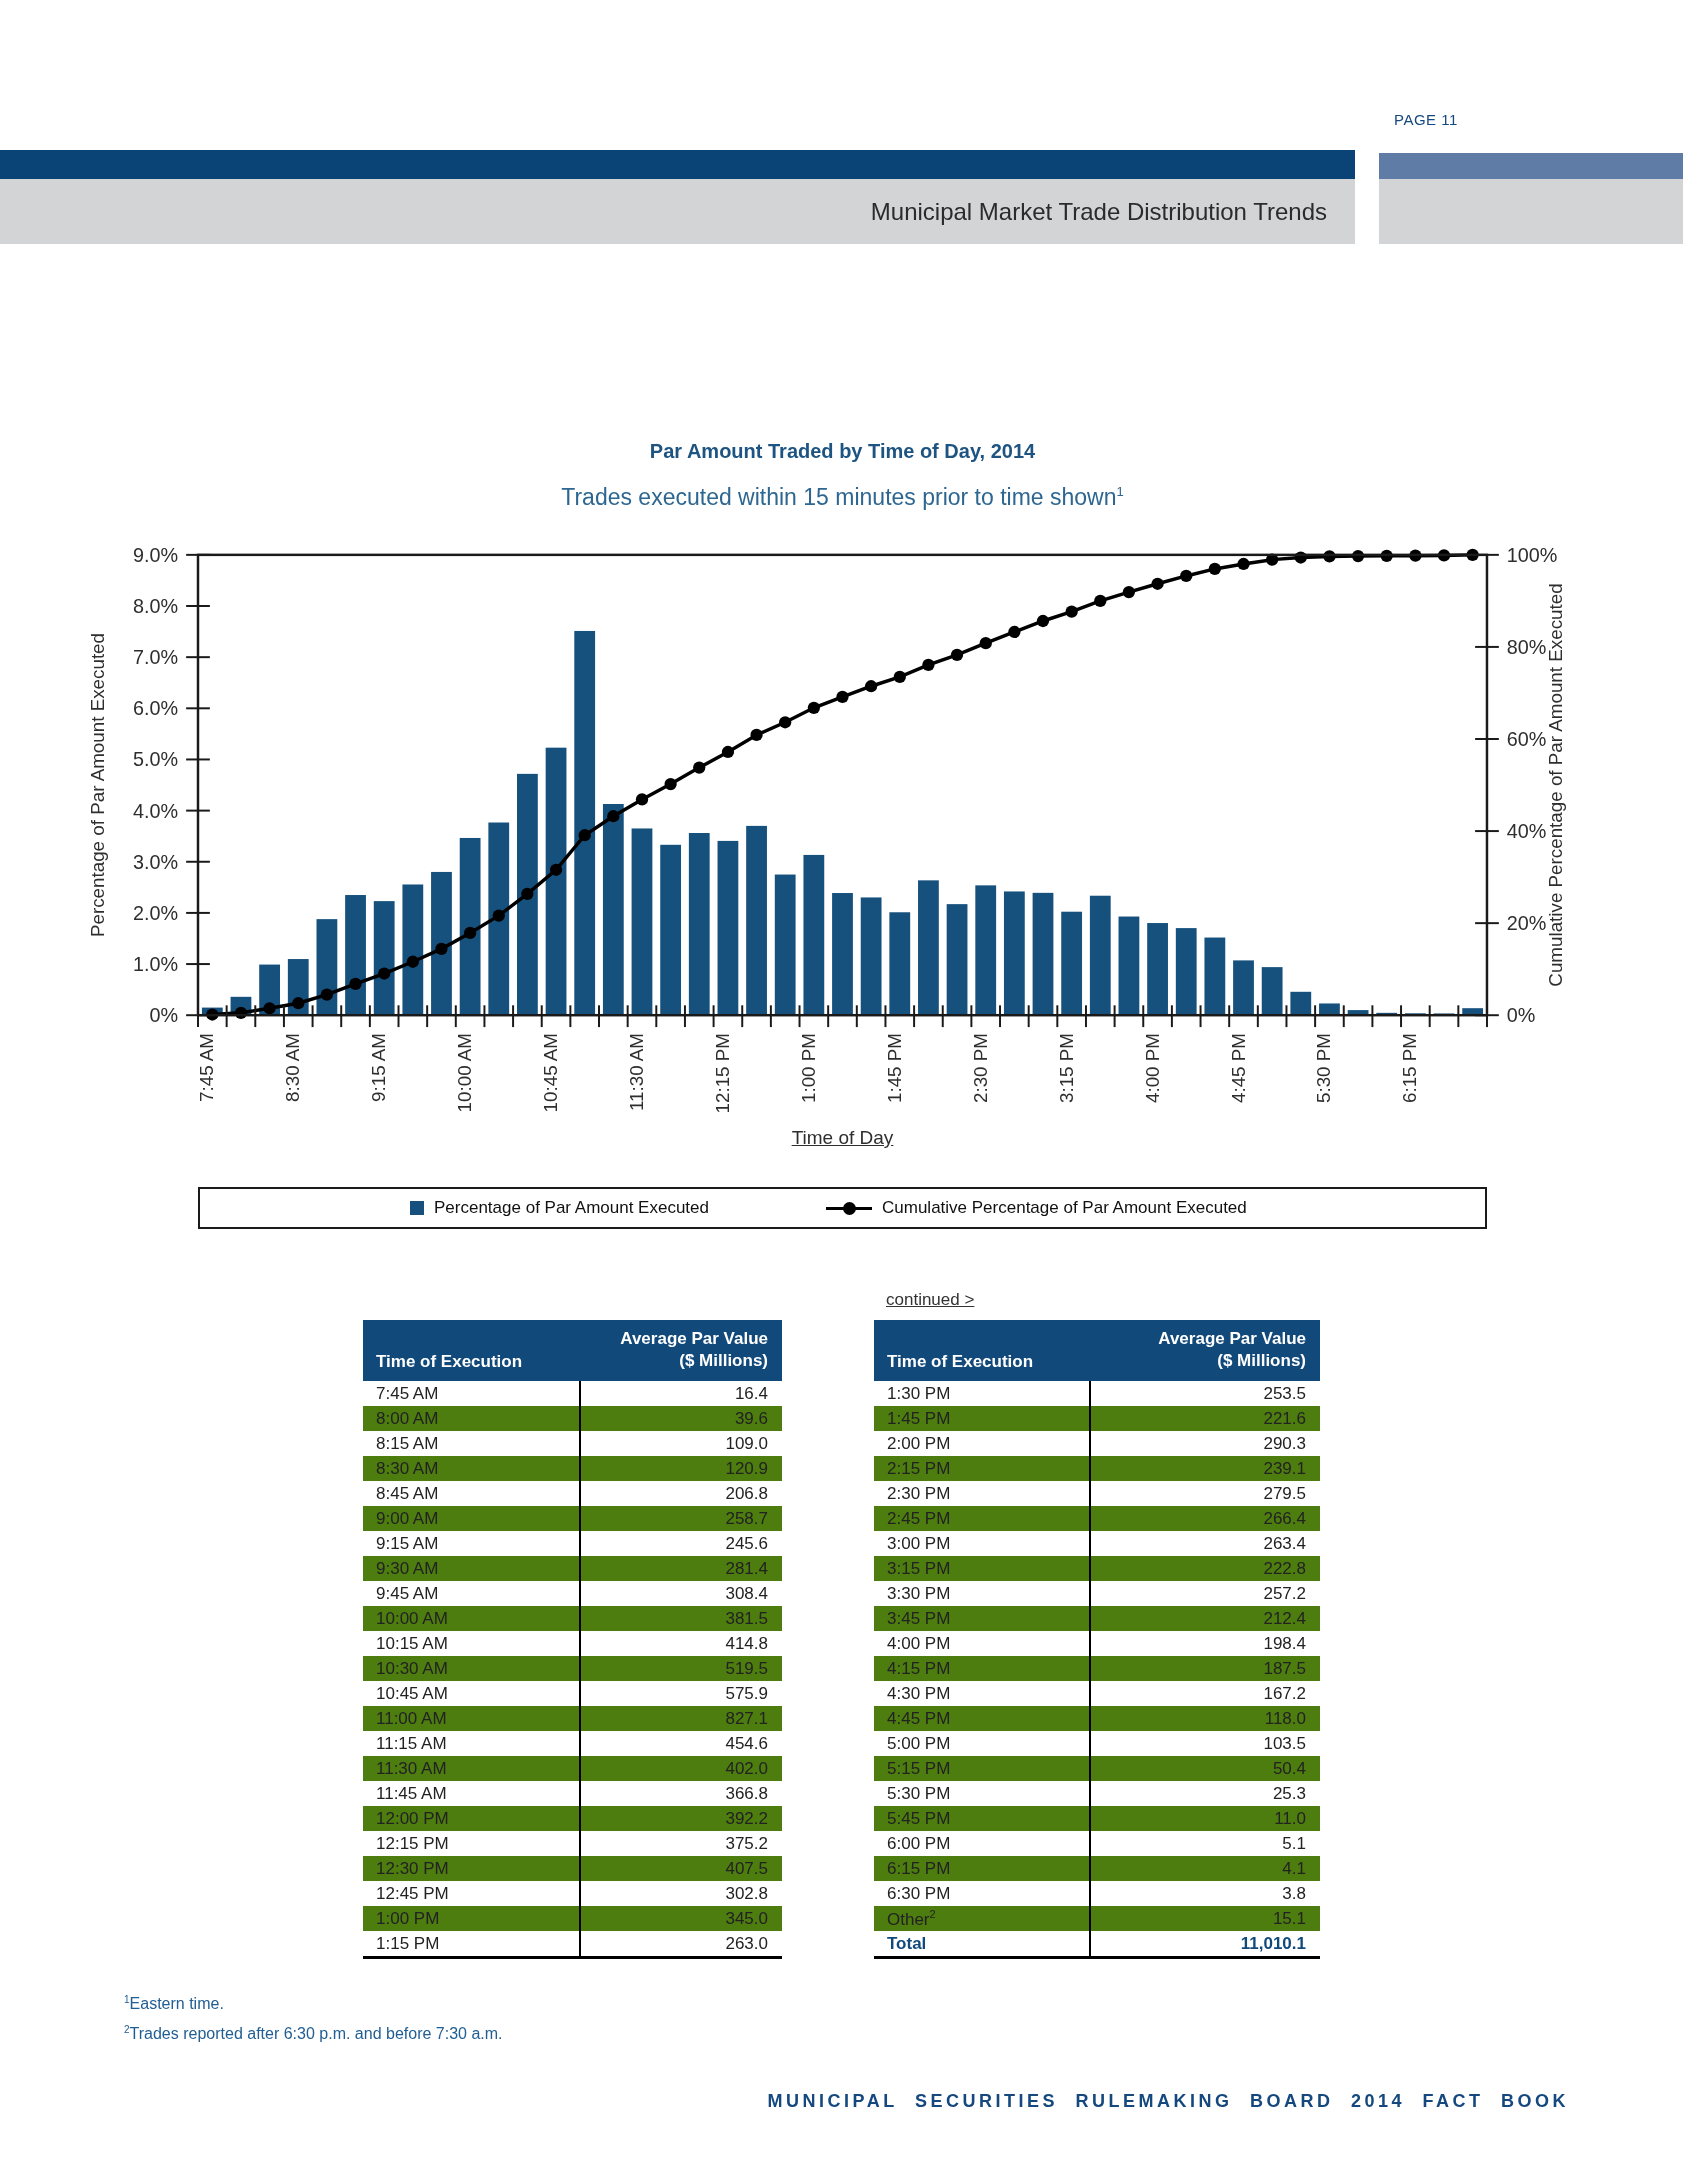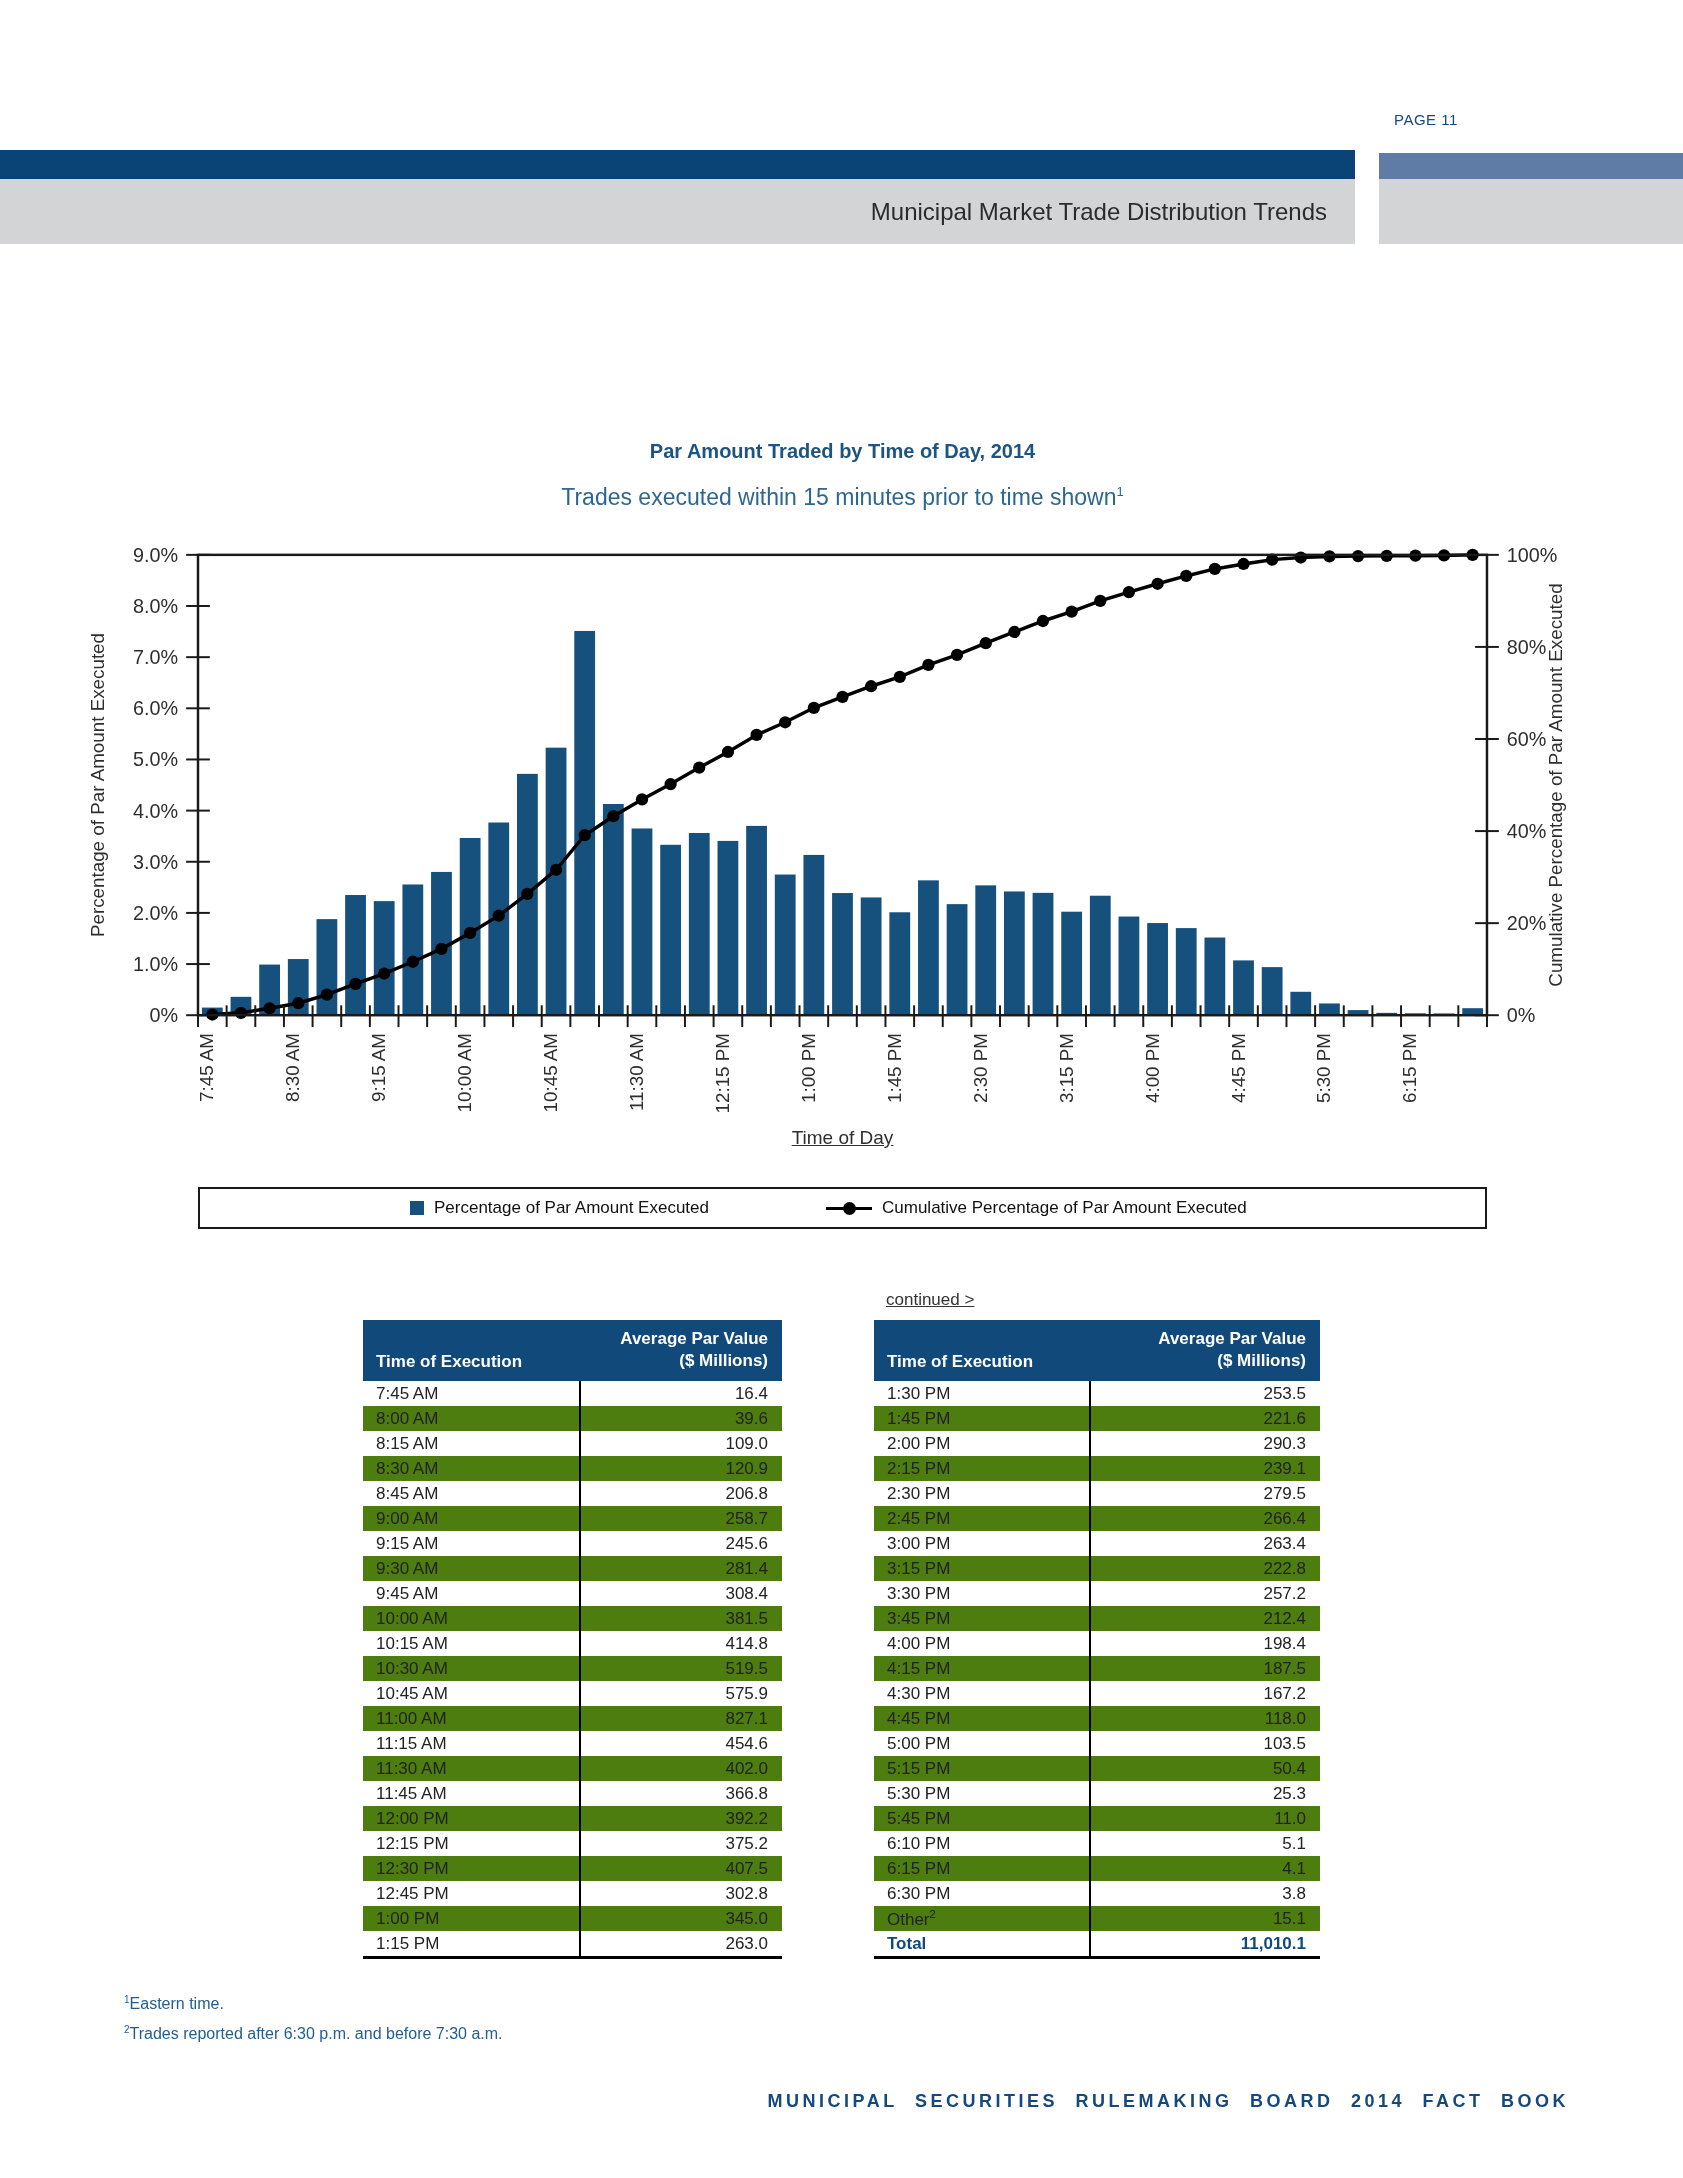--- a/index.html
+++ b/index.html
@@ -463,21 +463,21 @@
       </div>
       <div class="trow">
         <span class="tc">5:30 PM</span>
         <span class="vc">25.3</span>
       </div>
       <div class="trow alt">
         <span class="tc">5:45 PM</span>
         <span class="vc">11.0</span>
       </div>
       <div class="trow">
-        <span class="tc">6:10 PM</span>
+        <span class="tc">6:00 PM</span>
         <span class="vc">5.1</span>
       </div>
       <div class="trow alt">
         <span class="tc">6:15 PM</span>
         <span class="vc">4.1</span>
       </div>
       <div class="trow">
         <span class="tc">6:30 PM</span>
         <span class="vc">3.8</span>
       </div>

